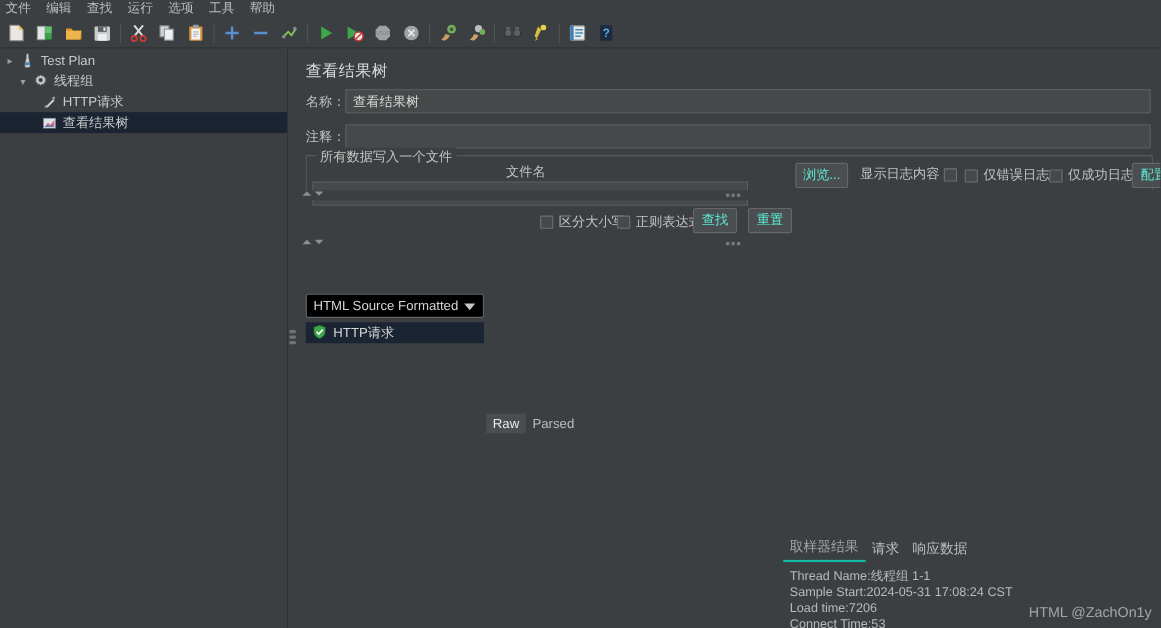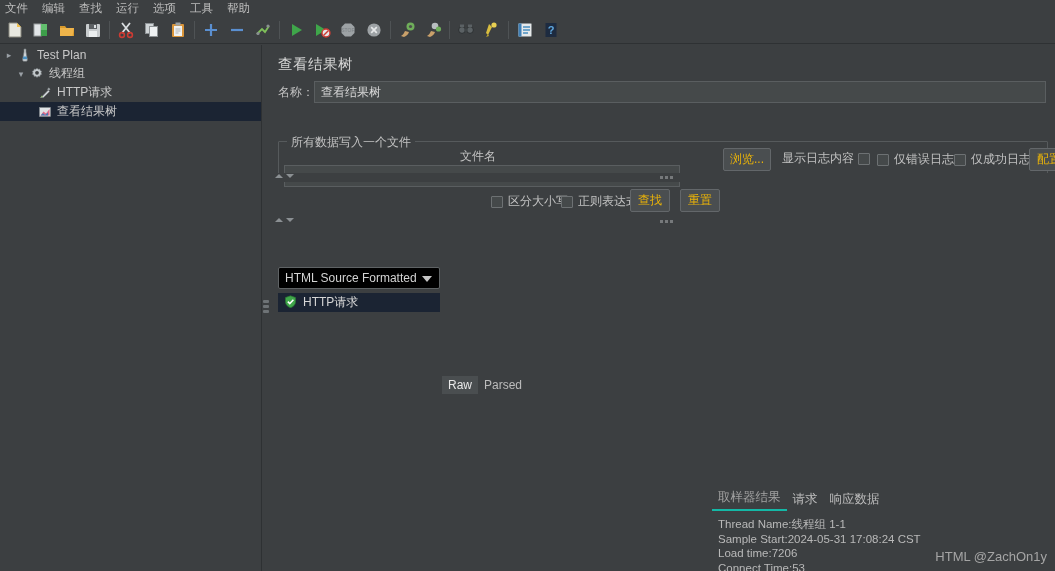--- a/index.html
+++ b/index.html
@@ -98,21 +98,21 @@
     border: 1px solid #565a5c;
     border-radius: 1px;
   }
   .group-title {
     position: absolute; top: -8px; left: 8px;
     background: #3c3f41; padding: 0 4px;
     font-size: 12px; color: #c2c2c2; white-space: nowrap;
   }
   .btn {
     background: #4a4e50; border: 1px solid #63676a;
-    color: #eab308; font-size: 12px; height: 23px;
+    color: #5eead4; font-size: 12px; height: 23px;
     padding: 0 9px; border-radius: 2px; cursor: default;
     font-family: "Liberation Sans", sans-serif;
     display: flex; align-items: center; justify-content: center;
     white-space: nowrap;
   }
   .cb {
     width: 12px; height: 12px; background: #45494a;
     border: 1px solid #6d7173; display: inline-block; border-radius: 1px;
   }
   .cb-wrap { display: flex; align-items: center; gap: 5px; }
@@ -430,20 +430,24 @@
 
   <div id="right">
 
     <div id="panel-title">查看结果树</div>
 
     <div class="form-row" style="left:8px; top:36px; width:770px;">
       <div class="form-label" style="width:36px;">名称：</div>
       <input class="txt" style="width: 732px;" value="查看结果树">
     </div>
 
+    <div class="form-row" style="left:8px; top:68px; width:770px;">
+      <div class="form-label" style="width:36px;">注释：</div>
+      <input class="txt" style="width: 732px;" value="">
+    </div>
 
     <div class="groupbox" style="left:8px; top:96px; width:770px; height:38px;">
       <div class="group-title">所有数据写入一个文件</div>
     </div>
 
     <div class="form-row" style="left:14px; top:103px;flex-direction:column;">
       <div class="form-label" style="width:44px;">文件名</div>
       <input class="txt" style="width: 396px;" value="">
     </div>
 

